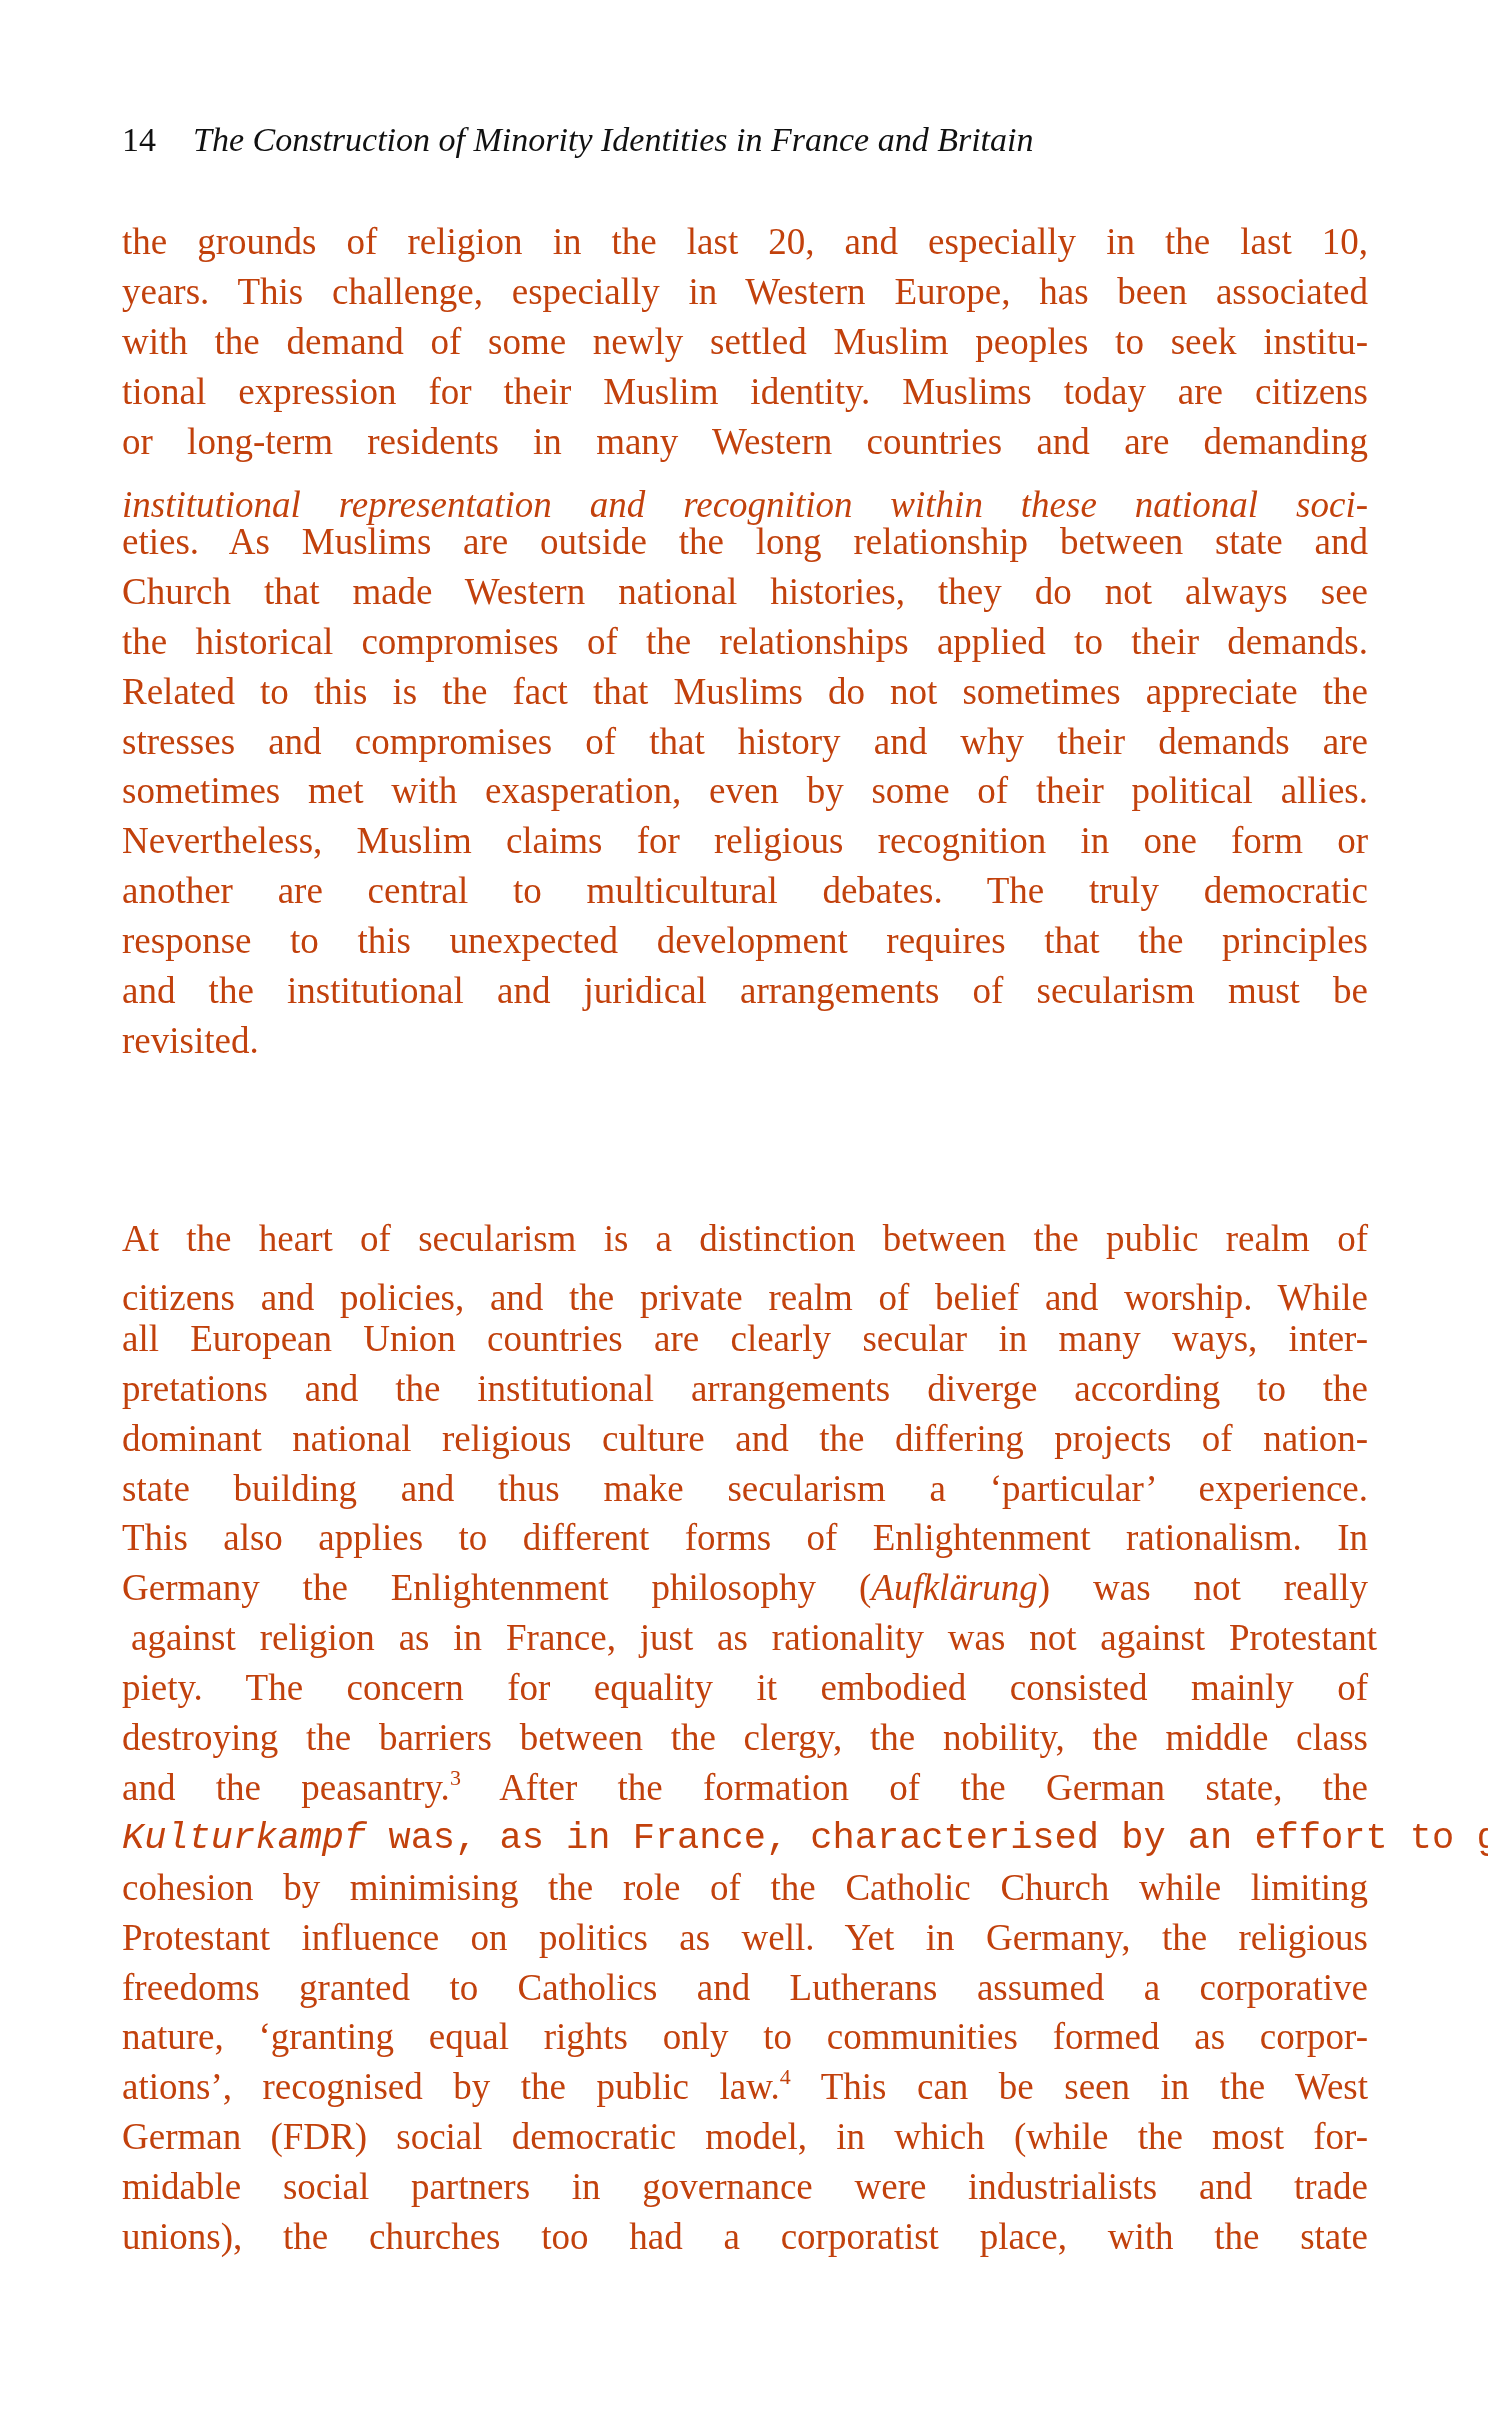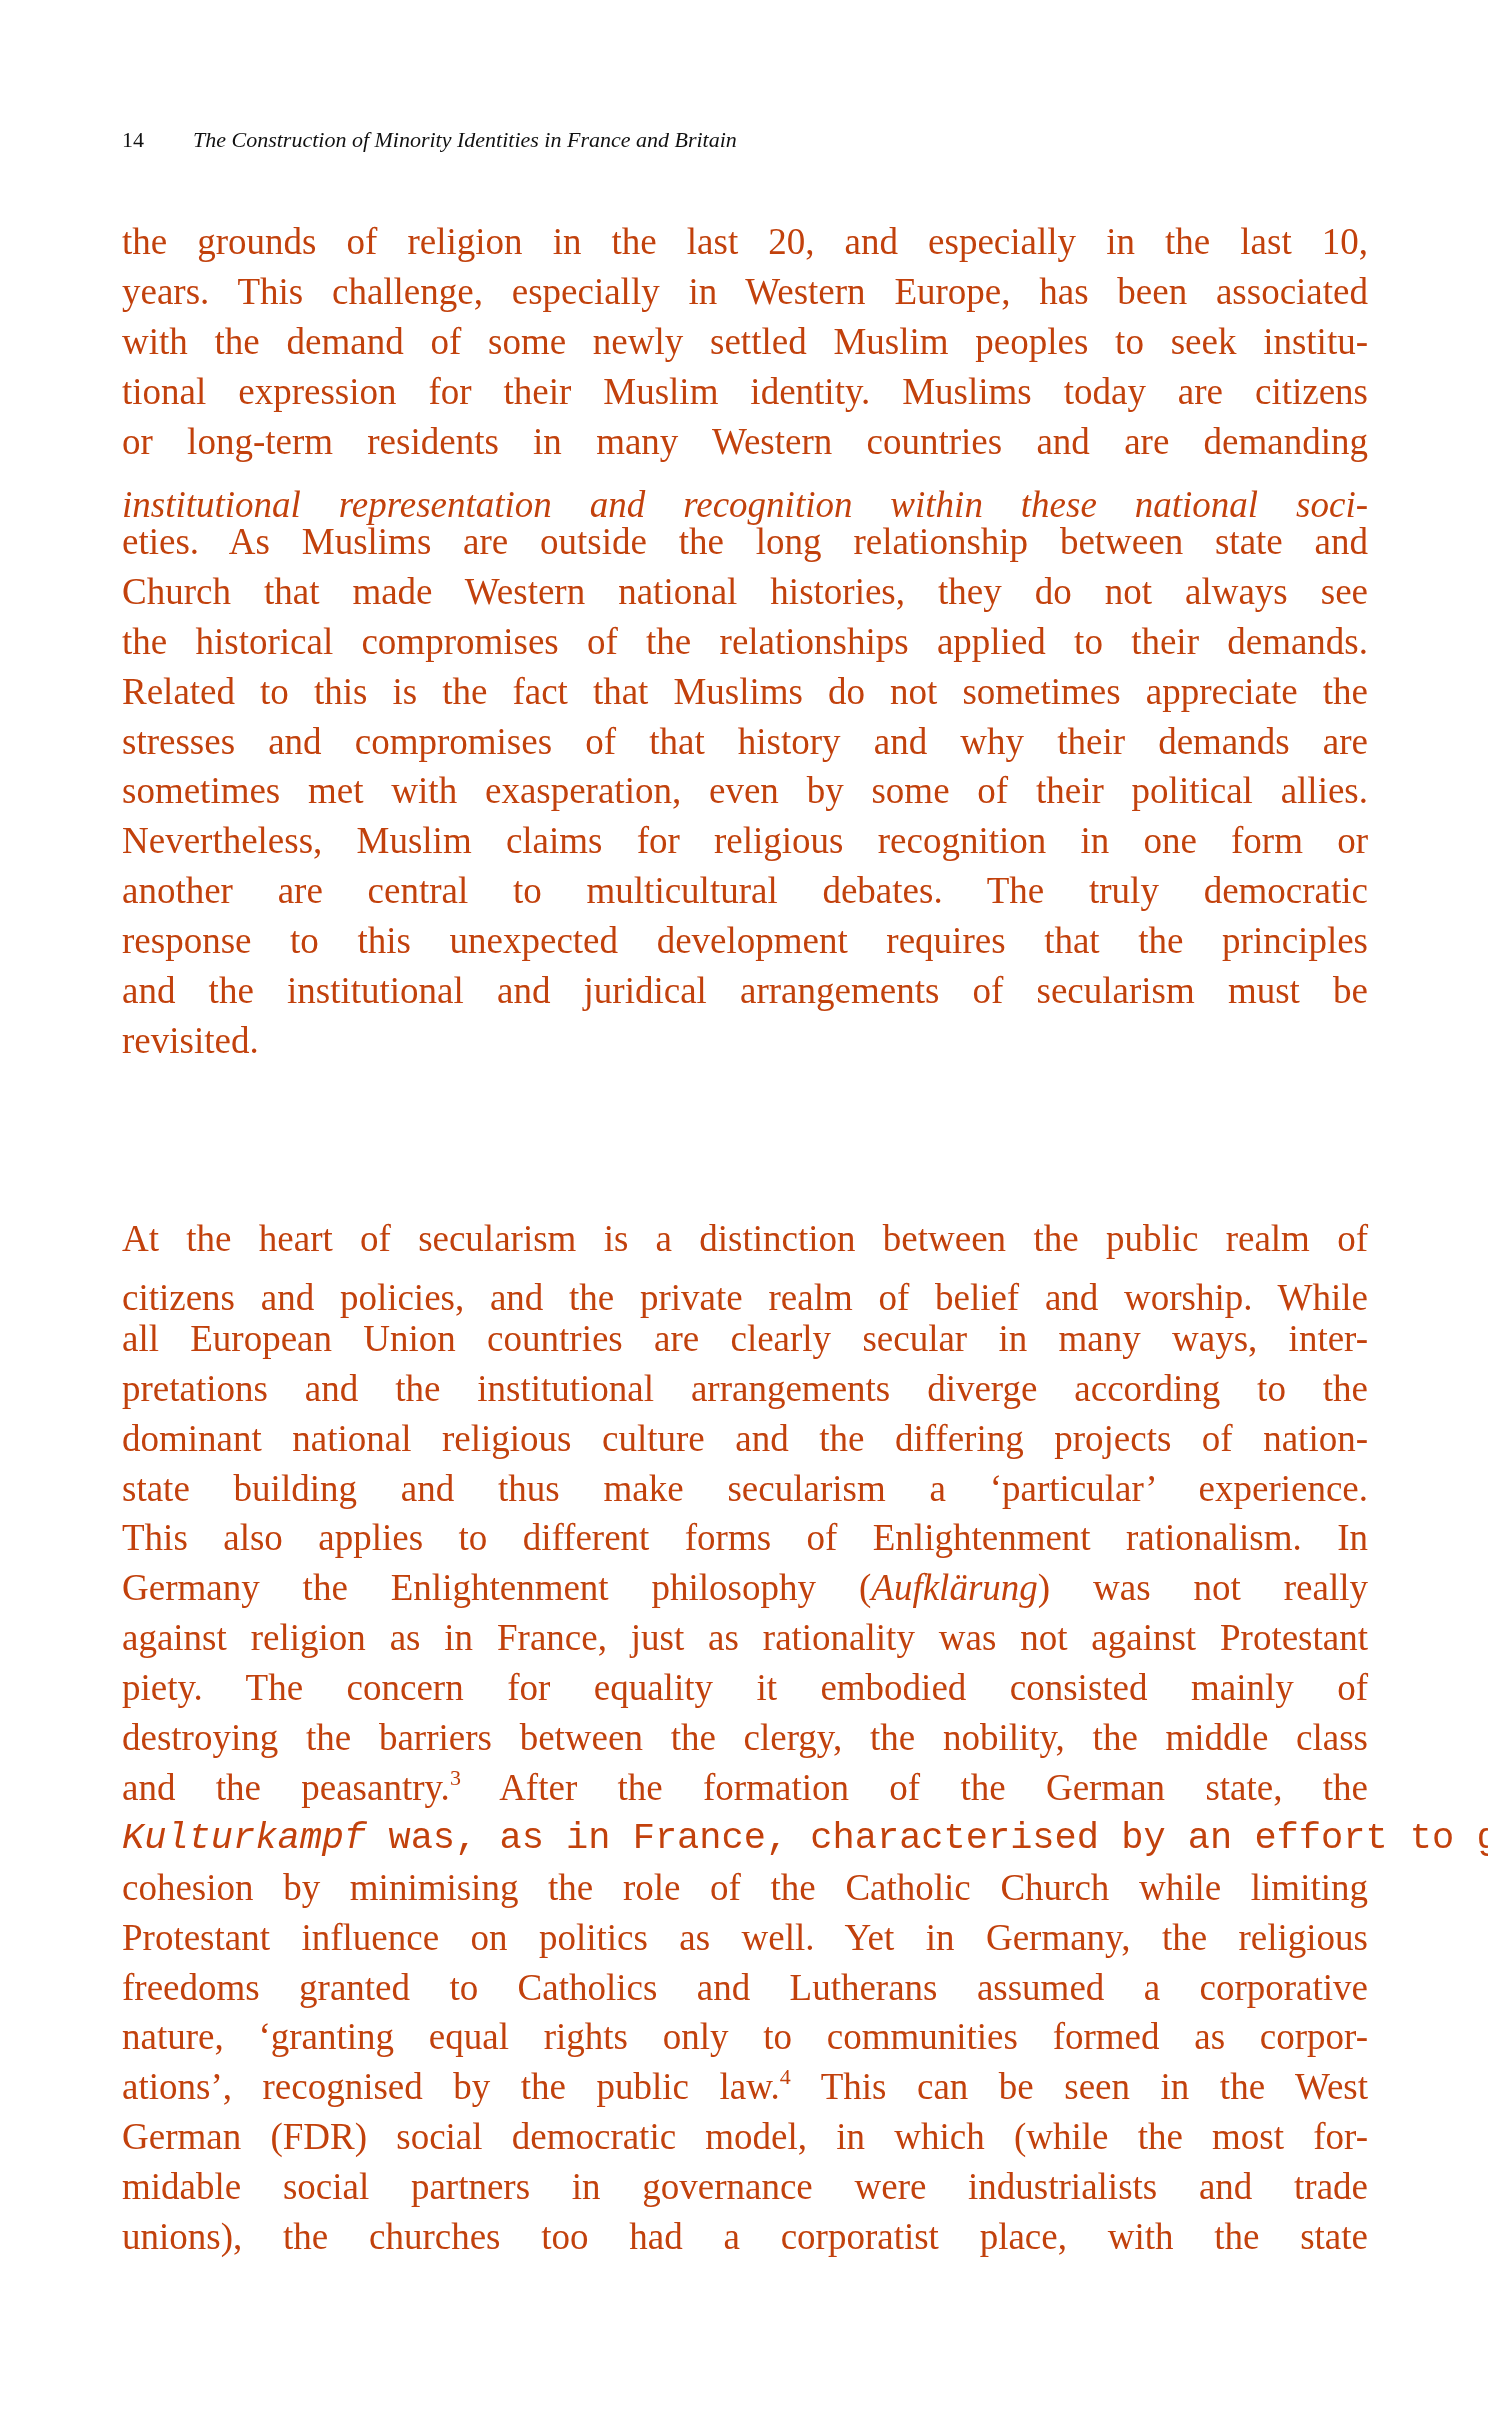--- a/index.html
+++ b/index.html
@@ -1,20 +1,20 @@
 <!DOCTYPE html>
 <html><head>
 <meta charset="utf-8">
 <style>
   html, body { margin: 0; padding: 0; background: #ffffff; }
   body { width: 1488px; height: 2433px; position: relative; overflow: hidden; }
   .page { position: absolute; left: 0; top: 0; width: 1488px; height: 2433px; background: #ffffff; color: #111111; }
   .running-head {
     position: absolute; left: 122px; top: 118px; height: 44px; line-height: 44px;
-    font-family: "Liberation Serif", "DejaVu Serif", serif; font-size: 22px; color: #111;
+    font-family: "Liberation Serif", "DejaVu Serif", serif; font-size: 34px; color: #111;
     white-space: nowrap;
   }
   .running-head .num { display: inline-block; width: 71px; }
   .running-head .title { font-style: italic; }
   .line {
     position: absolute; left: 122px; width: 1246px; height: 50px; line-height: 50px;
     font-family: "Liberation Serif", "DejaVu Serif", serif; font-size: 37px; color: #c2410c;
     white-space: nowrap; text-align: justify; text-align-last: justify;
     overflow: visible;
   }
@@ -59,21 +59,21 @@
 
   <div id="para2">
       <div class="line" style="top: 1214px;">At the heart of secularism is a distinction between the public realm of</div>
       <div class="line" style="top: 1264px; margin-top: 9px;">citizens and policies, and the private realm of belief and worship. While</div>
       <div class="line" style="top: 1314px;">all European Union countries are clearly secular in many ways, inter-</div>
       <div class="line" style="top: 1364px;">pretations and the institutional arrangements diverge according to the</div>
       <div class="line" style="top: 1414px;">dominant national religious culture and the differing projects of nation-</div>
       <div class="line" style="top: 1464px;">state building and thus make secularism a ‘particular’ experience.</div>
       <div class="line" style="top: 1513px;">This also applies to different forms of Enlightenment rationalism. In</div>
       <div class="line" style="top: 1563px;">Germany the Enlightenment philosophy (<i>Aufklärung</i>) was not really</div>
-      <div class="line" style="top: 1613px;">against religion as in France, just as rationality was not against Protestant</div>
+      <div class="line" style="top: 1613px; margin-left: 9px;">against religion as in France, just as rationality was not against Protestant</div>
       <div class="line" style="top: 1663px;">piety. The concern for equality it embodied consisted mainly of</div>
       <div class="line" style="top: 1713px;">destroying the barriers between the clergy, the nobility, the middle class</div>
       <div class="line" style="top: 1763px;">and the peasantry.<sup>3</sup> After the formation of the German state, the</div>
       <div class="line" style="top: 1813px; font-family: Liberation Mono, monospace;"><i>Kulturkampf</i> was, as in France, characterised by an effort to guarantee social</div>
       <div class="line" style="top: 1863px;">cohesion by minimising the role of the Catholic Church while limiting</div>
       <div class="line" style="top: 1913px;">Protestant influence on politics as well. Yet in Germany, the religious</div>
       <div class="line" style="top: 1963px;">freedoms granted to Catholics and Lutherans assumed a corporative</div>
       <div class="line" style="top: 2012px;">nature, ‘granting equal rights only to communities formed as corpor-</div>
       <div class="line" style="top: 2062px;">ations’, recognised by the public law.<sup>4</sup> This can be seen in the West</div>
       <div class="line" style="top: 2112px;">German (FDR) social democratic model, in which (while the most for-</div>

